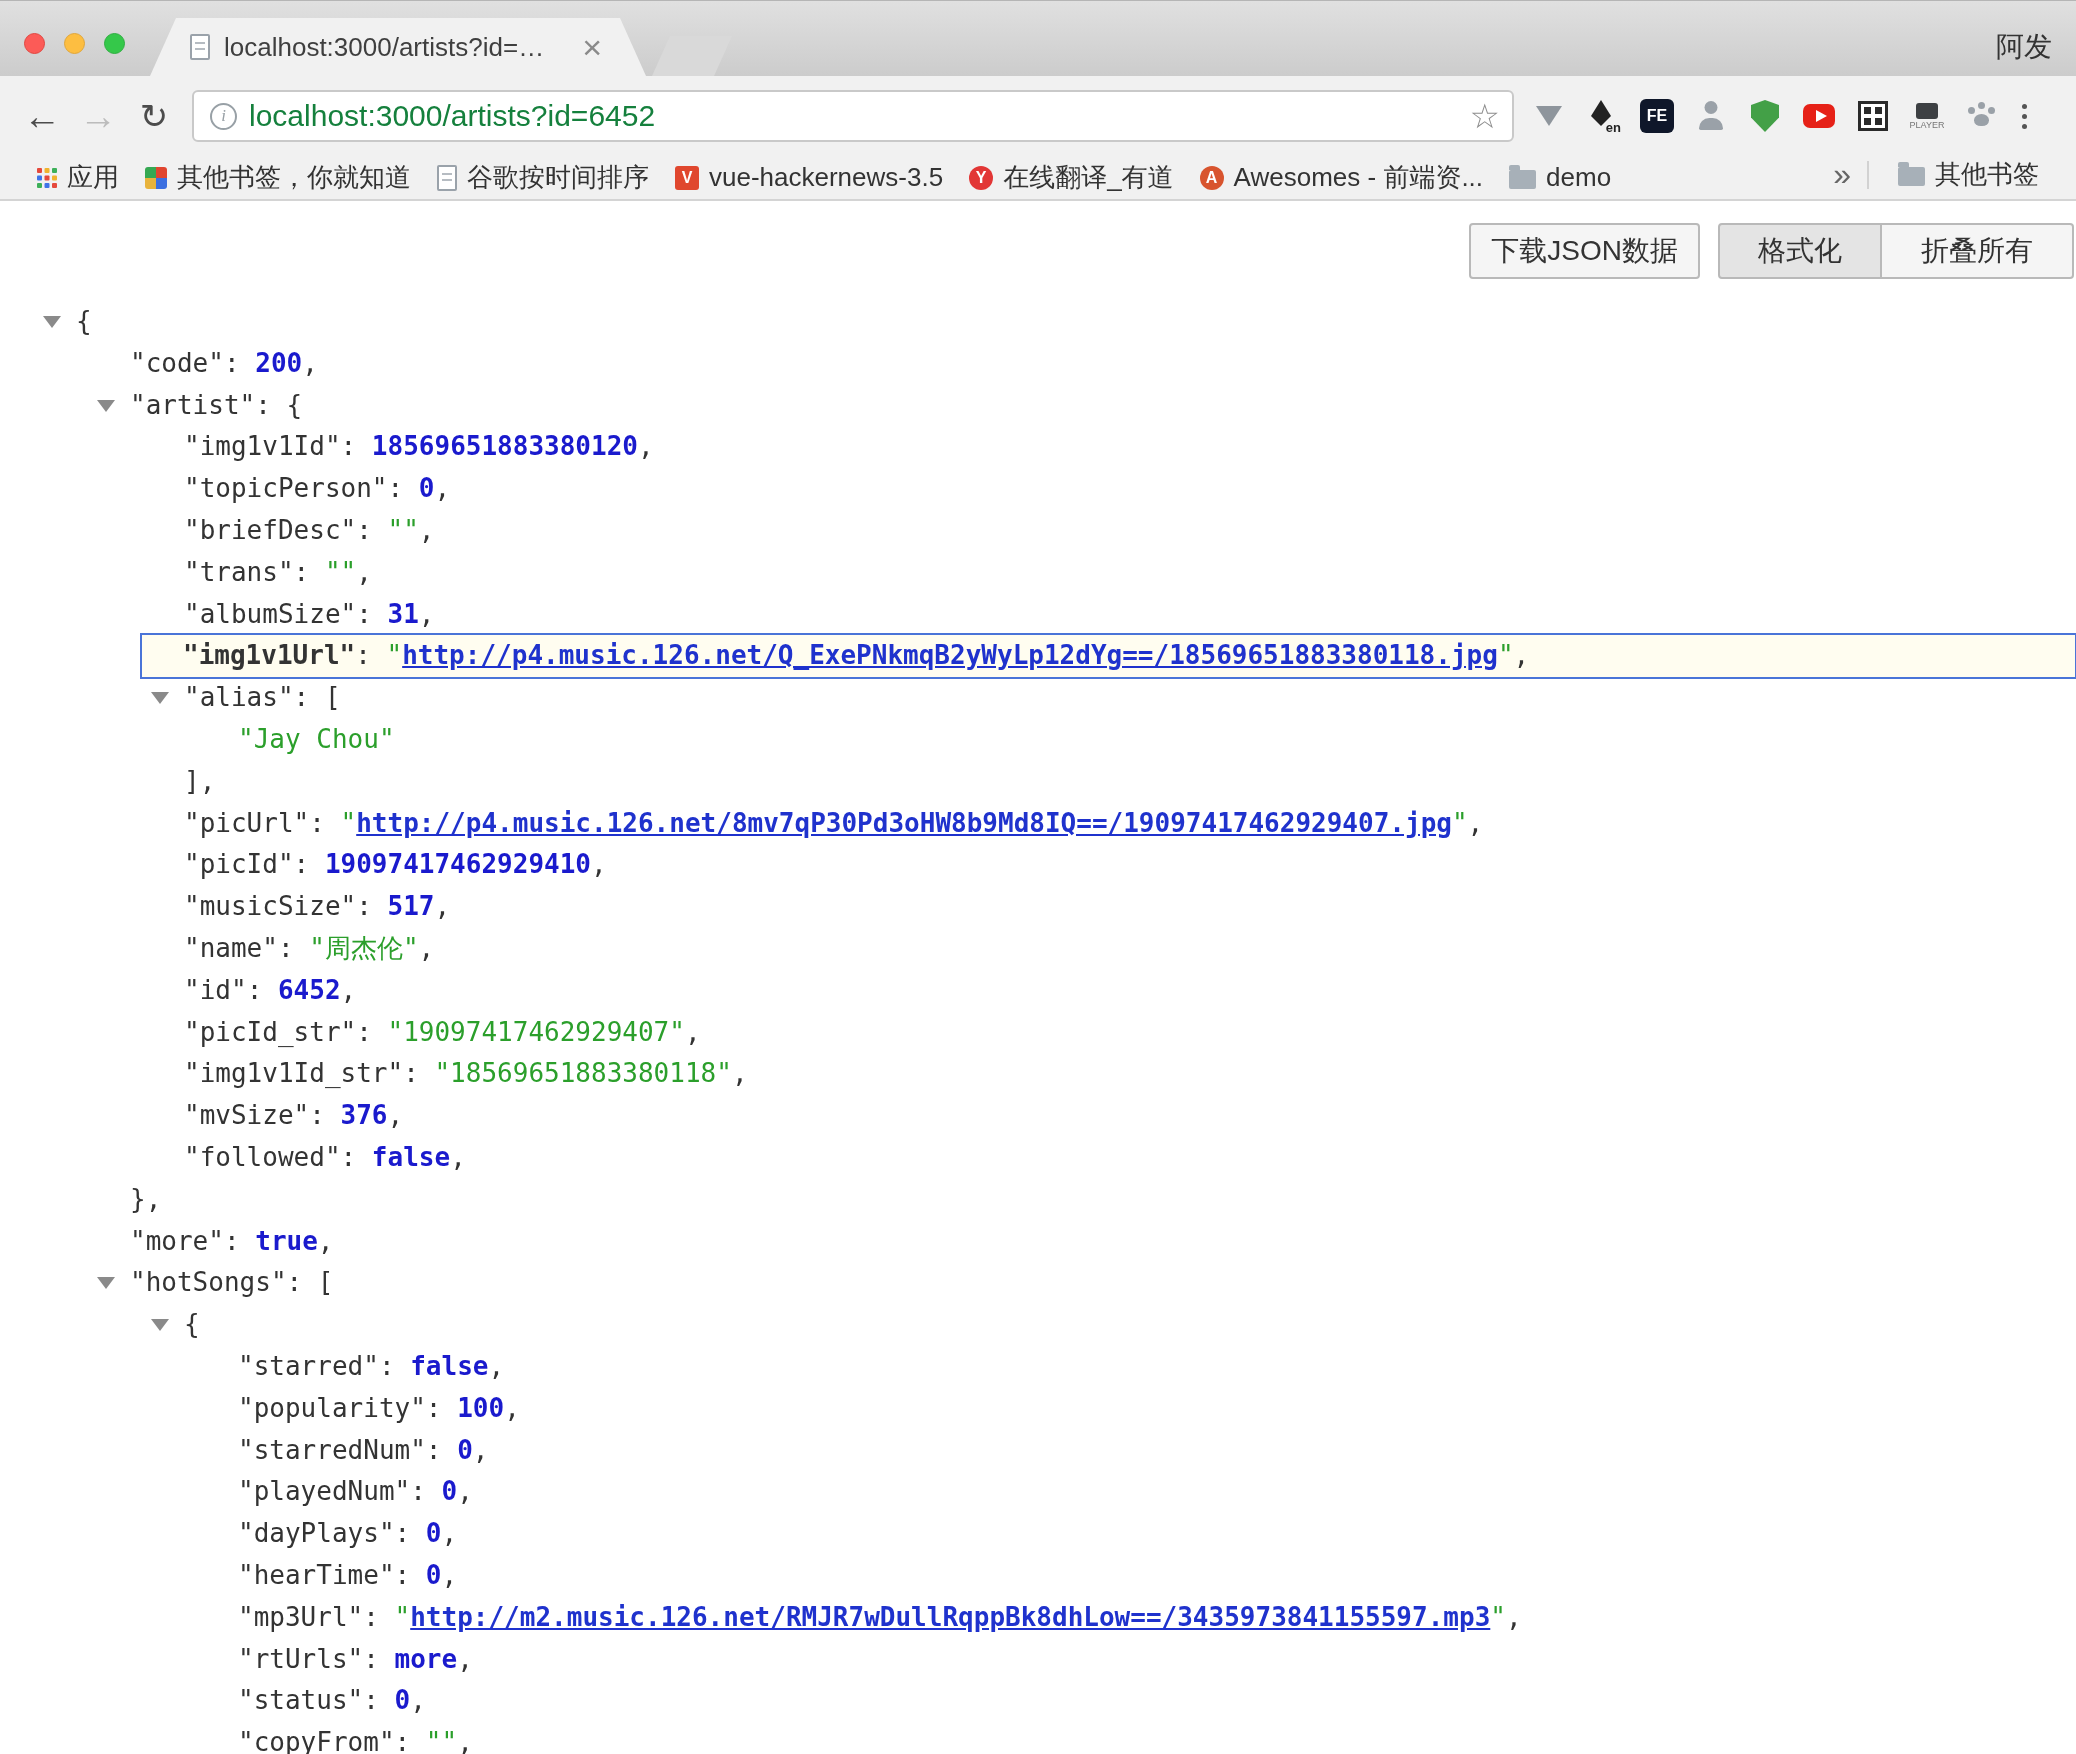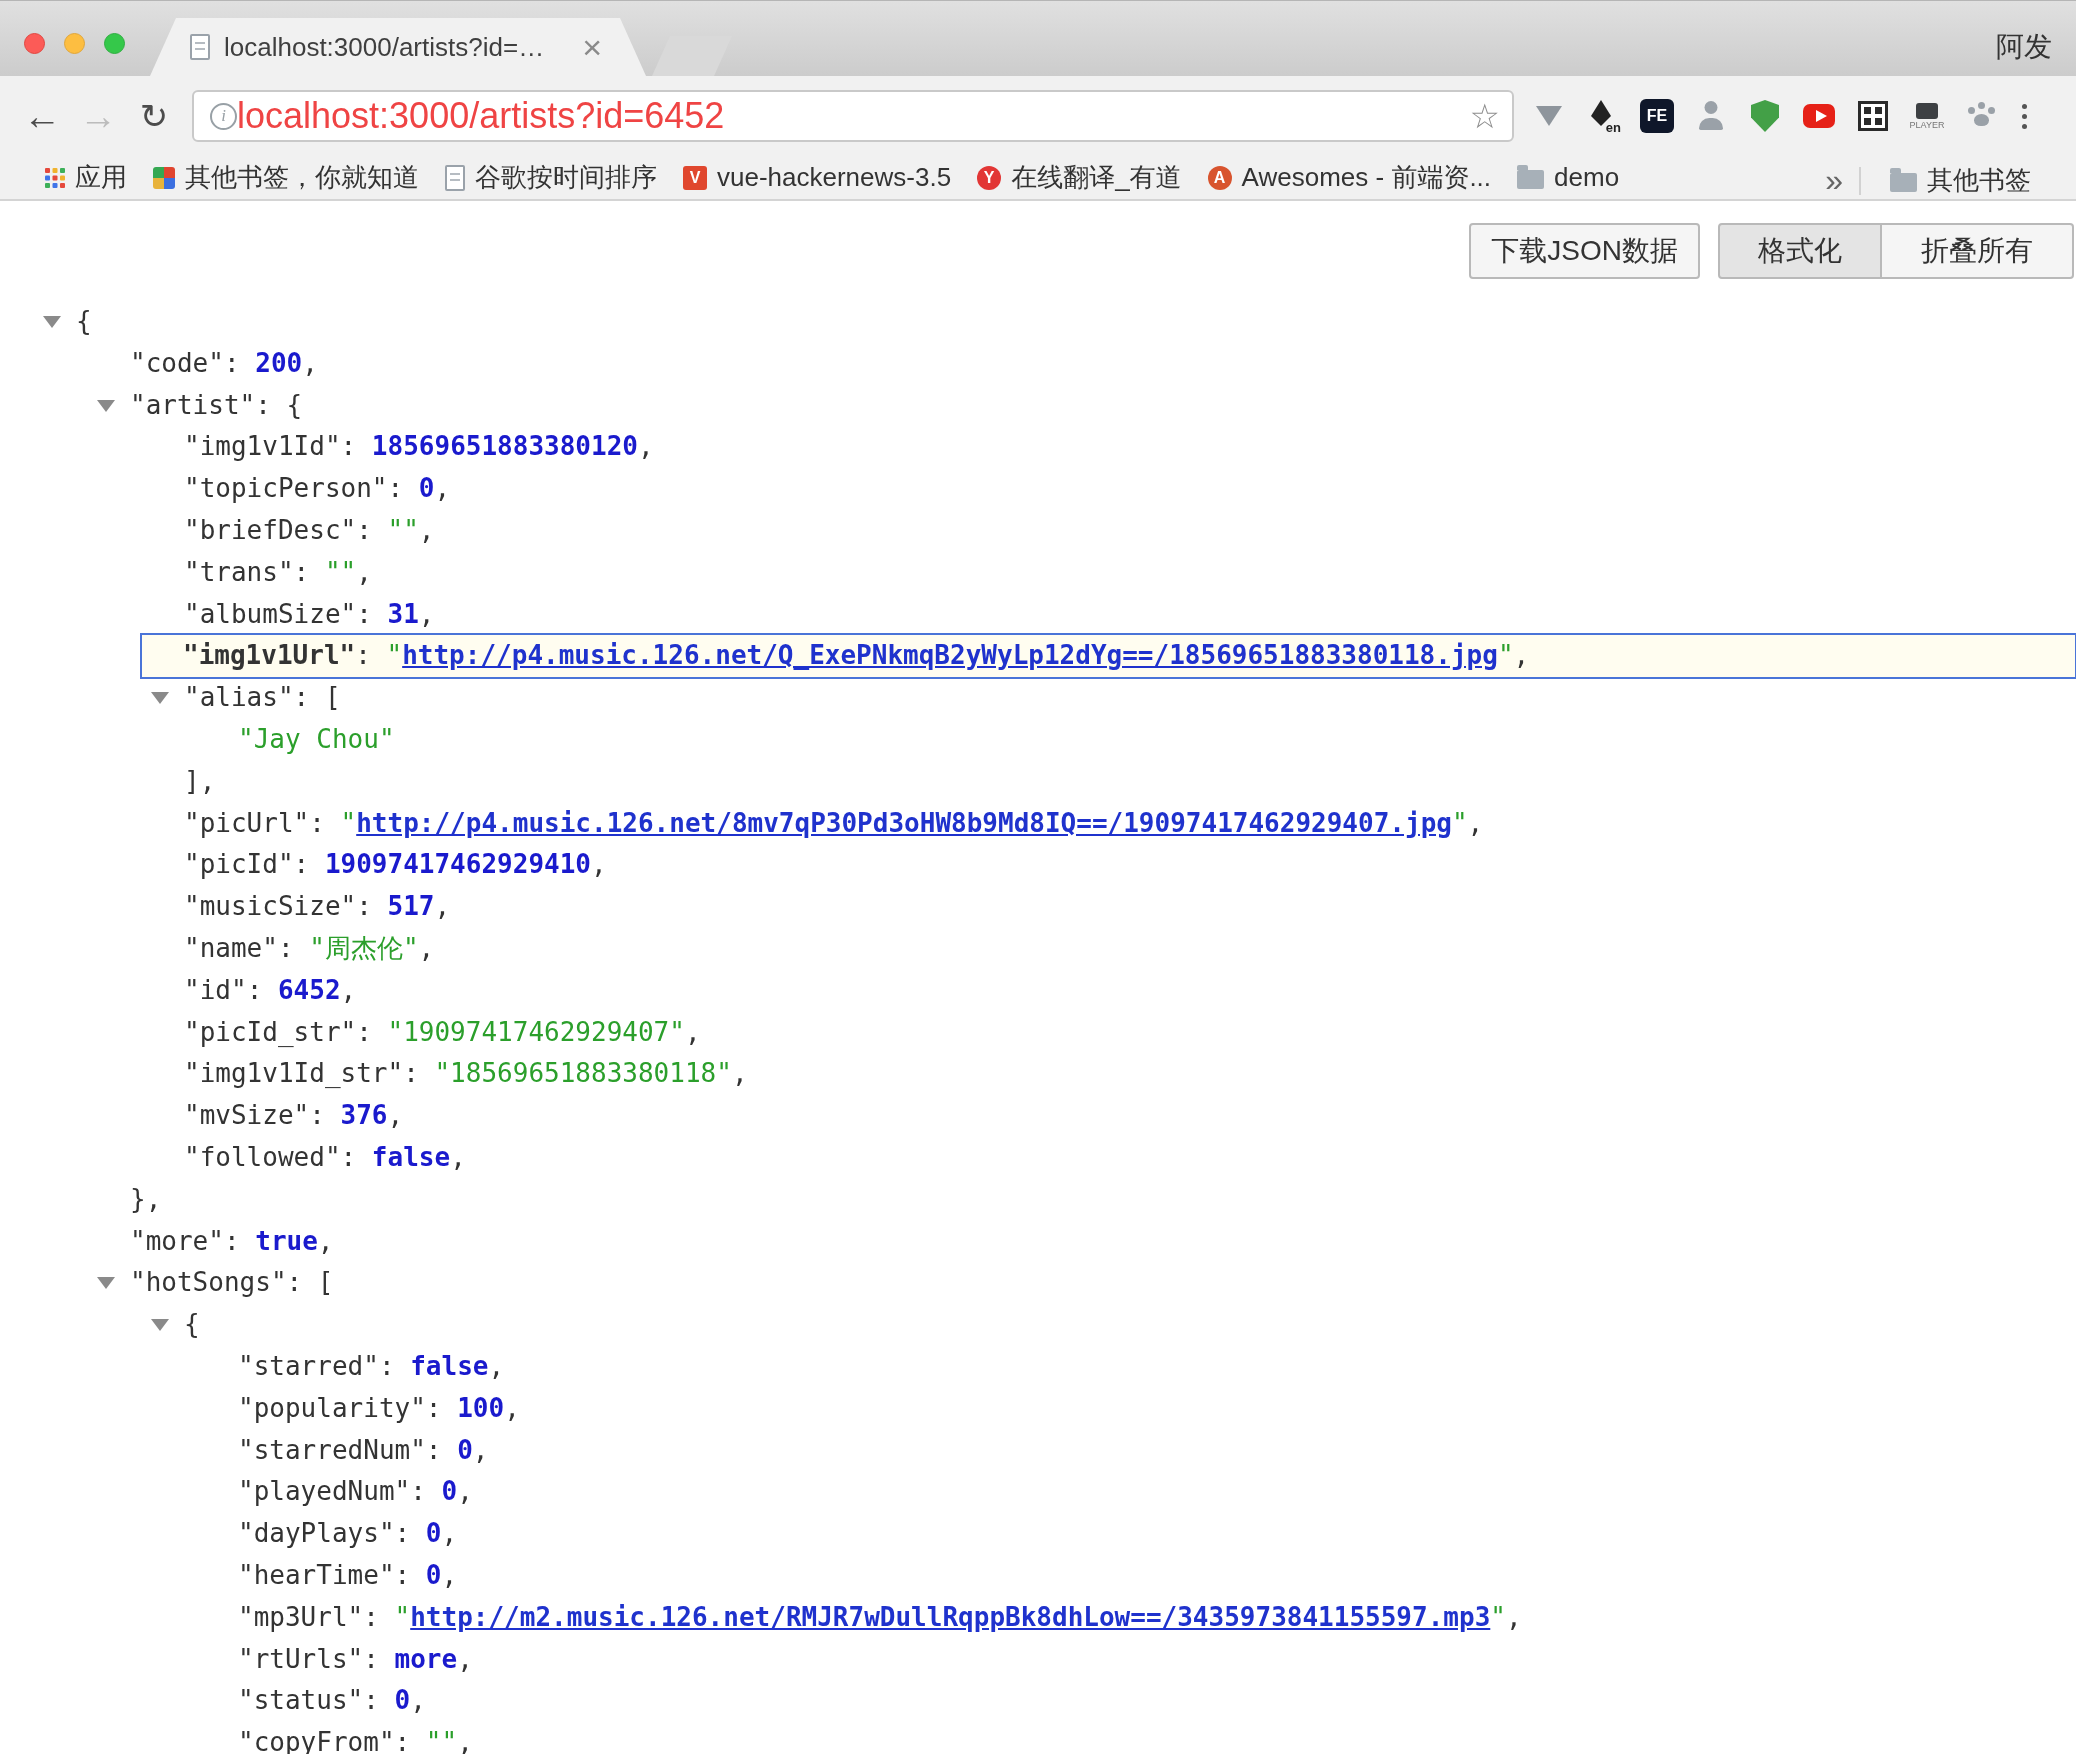--- a/index.html
+++ b/index.html
@@ -25,21 +25,21 @@
   .ic-doc{width:20px;height:26px;border:2px solid #9aa2aa;border-radius:2px;background:#fff;position:relative;flex:0 0 auto;}
   .ic-doc::after{content:"";position:absolute;left:3px;right:3px;top:6px;height:2px;background:#b6bcc2;box-shadow:0 6px 0 #b6bcc2;}
 
   
   .toolbar{position:relative;height:80px;background:#f1f1f1;display:flex;align-items:center;padding:0 14px;}
   .navbtn{font-size:38px;color:#4c4c4c;width:56px;text-align:center;cursor:pointer;flex:0 0 auto;}
   .navbtn.disabled{color:#bcbcbc;}
   .navbtn.reload{font-size:34px;}
   .omnibox{position:relative;height:52px;width:1322px;margin-left:10px;background:#fff;border:2px solid #c9c9c9;border-radius:6px;display:flex;align-items:center;padding:0 56px 0 16px;flex:0 0 auto;}
   .info-icon{width:27px;height:27px;border:2px solid #98a0a6;border-radius:50%;color:#98a0a6;font-size:17px;font-style:italic;font-family:"Liberation Serif",serif;display:flex;align-items:center;justify-content:center;flex:0 0 auto;}
-  .url-input{border:none;outline:none;flex:1;font-size:36px;color:#ef4444;font-family:"Liberation Sans",sans-serif;margin-left:0;background:transparent;}
+  .url-input{border:none;outline:none;flex:1;font-size:30px;color:#15803d;font-family:"Liberation Sans",sans-serif;margin-left:12px;background:transparent;}
   .star-icon{position:absolute;right:12px;top:50%;transform:translateY(-50%);font-size:34px;color:#8d8d8d;cursor:pointer;}
   .extensions{display:flex;align-items:center;gap:20px;margin-left:18px;}
   .ext{position:relative;width:34px;height:34px;display:flex;align-items:center;justify-content:center;flex:0 0 auto;cursor:pointer;}
   .ext-label{line-height:1;}
   .vimium-flag-icon::before{content:"";width:0;height:0;border-left:13px solid transparent;border-right:13px solid transparent;border-top:20px solid #8e959c;}
   .translate-pen-icon::before{content:"";position:absolute;left:5px;top:1px;width:20px;height:26px;background:#222;clip-path:polygon(50% 0,100% 62%,50% 100%,0 62%);}
   .translate-pen-icon .ext-label{position:absolute;right:-1px;bottom:-1px;font-size:13px;font-weight:bold;color:#222;}
   .fe-icon{background:#0f172a;border-radius:6px;}
   .fe-icon .ext-label{color:#fff;font-size:16px;font-weight:bold;}
   .profile-person-icon::before{content:"";position:absolute;top:2px;left:50%;transform:translateX(-50%);width:13px;height:13px;border-radius:50%;background:#9aa1a8;}
@@ -51,21 +51,21 @@
   .qrcode-icon::after{content:"";position:absolute;left:8px;top:8px;width:7px;height:7px;background:#2a2a2a;box-shadow:11px 0 0 #2a2a2a,0 11px 0 #2a2a2a,11px 11px 0 #2a2a2a;}
   .player-icon{flex-direction:column;gap:2px;justify-content:center;}
   .player-icon::before{content:"";width:22px;height:16px;background:#3d4043;border-radius:3px;}
   .player-icon .ext-label{font-size:9px;color:#777;}
   .paw-icon::before{content:"";position:absolute;left:10px;top:15px;width:15px;height:12px;border-radius:50% 50% 45% 45%;background:#9aa1a8;}
   .paw-icon::after{content:"";position:absolute;left:4px;top:8px;width:7px;height:7px;border-radius:50%;background:#9aa1a8;box-shadow:10px -5px 0 #9aa1a8,20px 0 0 #9aa1a8;}
   .menu-icon{width:44px;height:36px;display:flex;align-items:center;justify-content:center;margin-left:4px;cursor:pointer;}
   .menu-icon::before{content:"";width:5px;height:5px;border-radius:50%;background:#555;box-shadow:0 -10px 0 #555,0 10px 0 #555;}
 
   
-  .bookmarks{height:45px;background:#f1f1f1;border-bottom:2px solid #d4d4d4;display:flex;align-items:flex-end;padding:0 32px;font-size:26px;color:#333;}
+  .bookmarks{height:45px;background:#f1f1f1;border-bottom:2px solid #d4d4d4;display:flex;align-items:flex-start;padding:0 24px;font-size:26px;color:#333;}
   .bm-item{display:flex;align-items:center;gap:10px;padding:0 13px;height:100%;cursor:pointer;}
   .bm-label{white-space:nowrap;}
   .ic-apps{position:relative;width:20px;height:20px;flex:0 0 auto;}
   .ic-apps i{position:absolute;left:0;top:0;width:5px;height:5px;border-radius:1px;background:#e5493c;
     box-shadow:7.5px 0 0 #f0b32e,15px 0 0 #3db059,0 7.5px 0 #3f74e8,7.5px 7.5px 0 #e5493c,15px 7.5px 0 #f0b32e,0 15px 0 #3db059,7.5px 15px 0 #3f74e8,15px 15px 0 #e5493c;}
   .bicon{flex:0 0 auto;display:flex;align-items:center;justify-content:center;}
   .baidu-icon{width:22px;height:22px;border-radius:3px;background:conic-gradient(#e0452f 0 25%,#3b6fe0 0 50%,#e8b33c 0 75%,#35a852 0);}
   .doc-icon{width:20px;height:26px;border:2px solid #9aa2aa;border-radius:2px;background:#fff;position:relative;}
   .doc-icon::after{content:"";position:absolute;left:3px;right:3px;top:6px;height:2px;background:#b6bcc2;box-shadow:0 6px 0 #b6bcc2;}
   .vue-icon{width:24px;height:24px;background:#e0472e;border-radius:3px;color:#fff;font-size:16px;font-weight:bold;}

